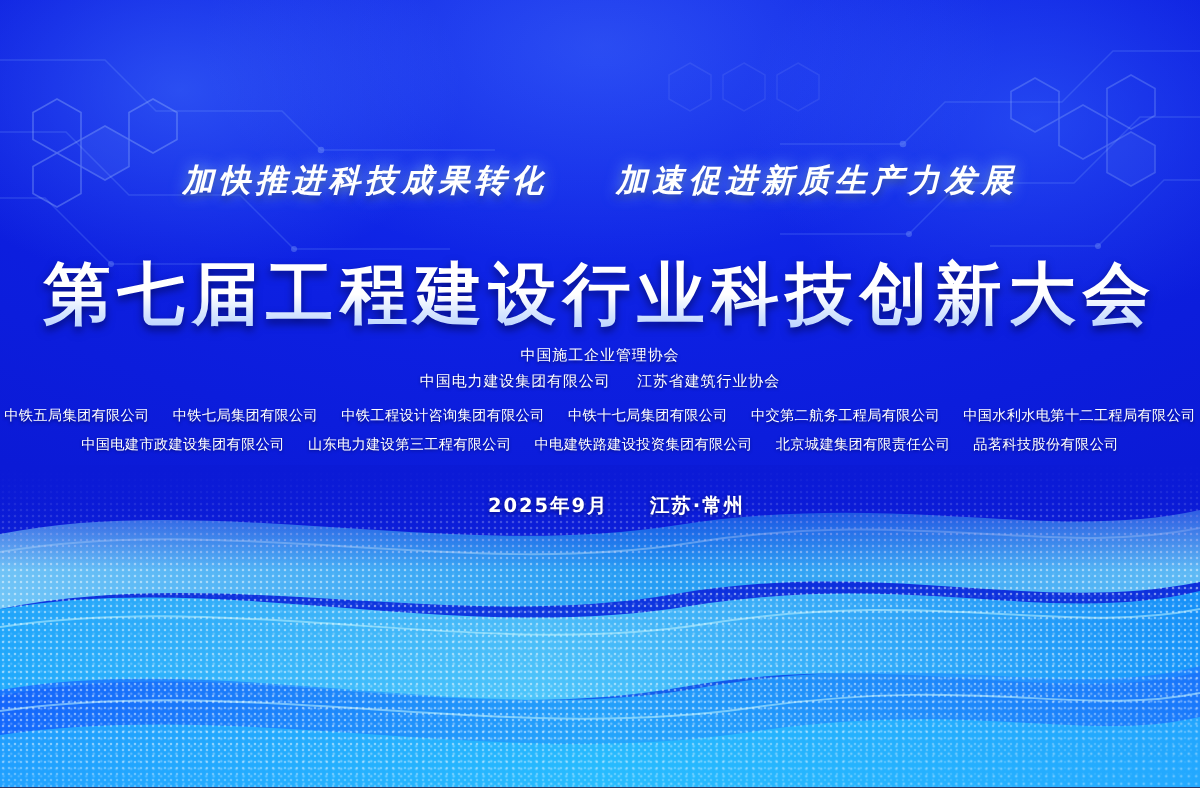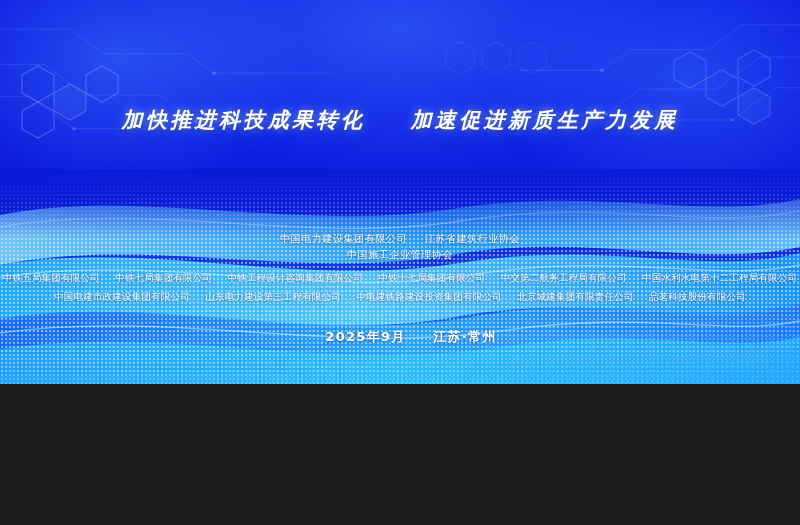--- a/index.html
+++ b/index.html
@@ -1,21 +1,21 @@
 <!DOCTYPE html>
 <html lang="zh"><head>
 <meta charset="utf-8">
 <title>Conference Backdrop</title>
 <style>
   html,body{margin:0;padding:0;background:#1b1b1b;}
   *{box-sizing:border-box;}
 
   .stage{
     position:relative;
-    width:800px;height:384px;
+    width:800px;height:525px;
     overflow:hidden;
     font-family:"Liberation Sans","DejaVu Sans",sans-serif;
     background:
       radial-gradient(120% 90% at 50% 8%, #1533f0 0%, #0d20e2 38%, #0b1ad6 70%, #0a18cf 100%);
   }
 
   
   .glow-a,.glow-b,.glow-c{position:absolute;border-radius:50%;pointer-events:none;}
   .glow-a{left:-140px;top:-120px;width:520px;height:360px;
     background:radial-gradient(closest-side,rgba(70,120,255,.50),rgba(70,120,255,0) 72%);}
@@ -239,28 +239,29 @@
   </div>
 
   <div class="content">
 
     <div class="tagline">
       <span>加快推进科技成果转化</span>
       <span class="gap"></span>
       <span>加速促进新质生产力发展</span>
     </div>
 
+    <h1 class="headline">第七届工程建设行业科技创新大会</h1>
 
     <div class="orgs">
+      <div class="org-line">中国施工企业管理协会</div>
       <div class="org-line l2">
         <span>中国电力建设集团有限公司</span>
         <span class="sep"></span>
         <span>江苏省建筑行业协会</span>
       </div>
-      <div class="org-line">中国施工企业管理协会</div>
     </div>
 
     <div class="sponsors">
       <div class="spon-line">
         <span>中铁五局集团有限公司</span>
         <span class="sep"></span>
         <span>中铁七局集团有限公司</span>
         <span class="sep"></span>
         <span>中铁工程设计咨询集团有限公司</span>
         <span class="sep"></span>

